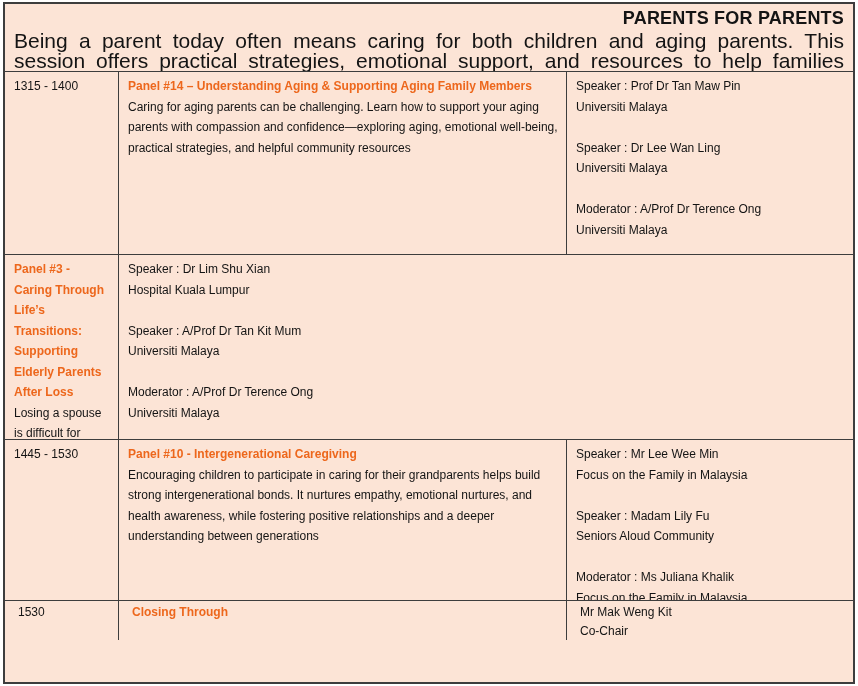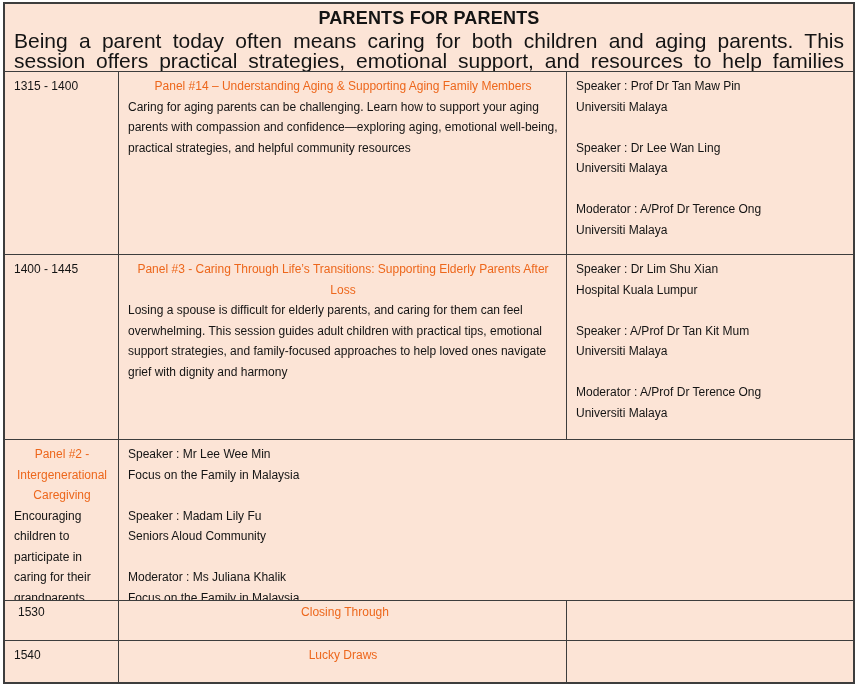--- a/index.html
+++ b/index.html
@@ -24,21 +24,21 @@
     border: 2px solid var(--border);
     background: var(--bg);
     display: grid;
     grid-template-rows: 67px 183px 185px 161px 40px auto;
   }
   .header-cell {
     padding: 2px 9px 0 9px;
     overflow: hidden;
   }
   .title {
-    text-align: center;
+    text-align: right;
     font-weight: bold;
     font-size: 18px;
     line-height: 25px;
     letter-spacing: 0.2px;
   }
   .intro {
     font-size: 21px;
     line-height: 20px;
     text-align: justify;
   }
@@ -51,22 +51,21 @@
   .cell {
     padding: 4px 8px 3px 9px;
     font-size: 12px;
     line-height: 20.5px;
     overflow: hidden;
   }
   .cell.time   { border-right: 1.5px solid var(--border); }
   .cell.panel  { border-right: 1.5px solid var(--border); }
   .panel-title {
     color: var(--accent);
-    font-weight: normal;
-    text-align: center;
+    font-weight: bold;
   }
   .cell.speakers { white-space: pre-line; }
   .row.short .cell { line-height: 19px; padding-top: 2px; padding-left: 13px; }
 </style>
 </head>
 <body>
 
 <div class="page">
   <div class="table">
 
@@ -85,59 +84,54 @@
 Universiti Malaya
 
 Speaker : Dr Lee Wan Ling
 Universiti Malaya
 
 Moderator : A/Prof Dr Terence Ong
 Universiti Malaya</div>
     </div>
 
     <div class="row">
-      <div class="cell time">1400 - 1445</div>
       <div class="cell panel">
         <div class="panel-title">Panel #3 - Caring Through Life’s Transitions: Supporting Elderly Parents After Loss</div>
         <div class="panel-desc">Losing a spouse is difficult for elderly parents, and caring for them can feel overwhelming. This session guides adult children with practical tips, emotional support strategies, and family-focused approaches to help loved ones navigate grief with dignity and harmony</div>
       </div>
       <div class="cell speakers">Speaker : Dr Lim Shu Xian
 Hospital Kuala Lumpur
 
 Speaker : A/Prof Dr Tan Kit Mum
 Universiti Malaya
 
 Moderator : A/Prof Dr Terence Ong
 Universiti Malaya</div>
     </div>
 
     <div class="row">
+      <div class="cell time">1445 - 1530</div>
       <div class="cell panel">
-        <div class="panel-title">Panel #2 - Intergenerational Caregiving</div>
+        <div class="panel-title">Panel #10 - Intergenerational Caregiving</div>
         <div class="panel-desc">Encouraging children to participate in caring for their grandparents helps build strong intergenerational bonds. It nurtures empathy, emotional nurtures, and health awareness, while fostering positive relationships and a deeper understanding between generations</div>
       </div>
       <div class="cell speakers">Speaker : Mr Lee Wee Min
 Focus on the Family in Malaysia
 
 Speaker : Madam Lily Fu
 Seniors Aloud Community
 
 Moderator : Ms Juliana Khalik
 Focus on the Family in Malaysia</div>
     </div>
 
     <div class="row short">
       <div class="cell time">1530</div>
       <div class="cell panel">
         <div class="panel-title">Closing Through</div>
       </div>
+      <div class="cell speakers">Mr Mak Weng Kit
+Co-Chair</div>
     </div>
 
-    <div class="row">
-      <div class="cell time">1540</div>
-      <div class="cell panel">
-        <div class="panel-title">Lucky Draws</div>
-      </div>
-      <div class="cell speakers"></div>
-    </div>
 
   </div>
 </div>
 
 </body></html>

